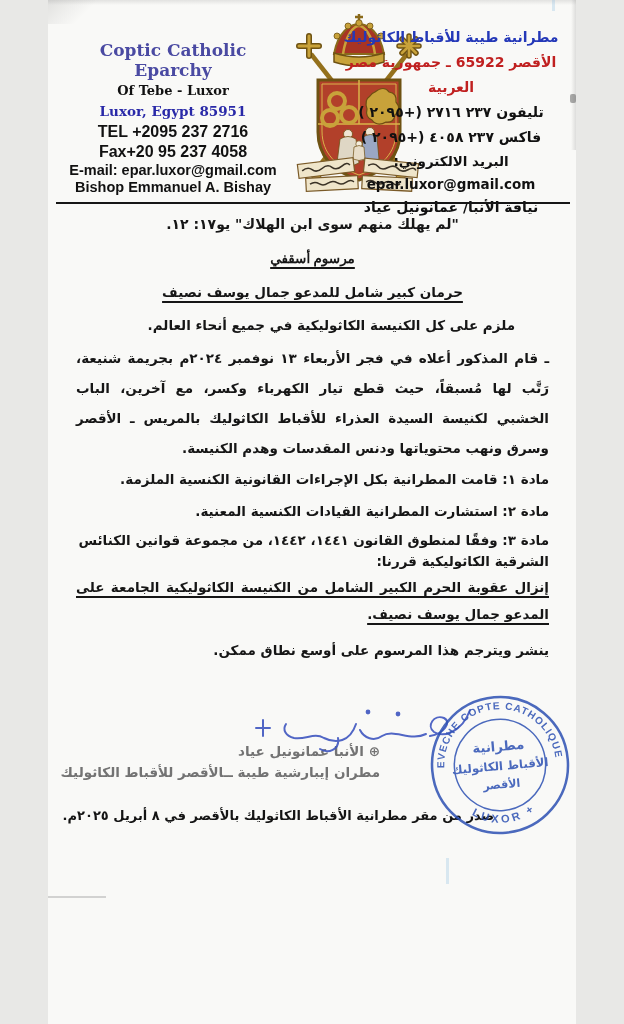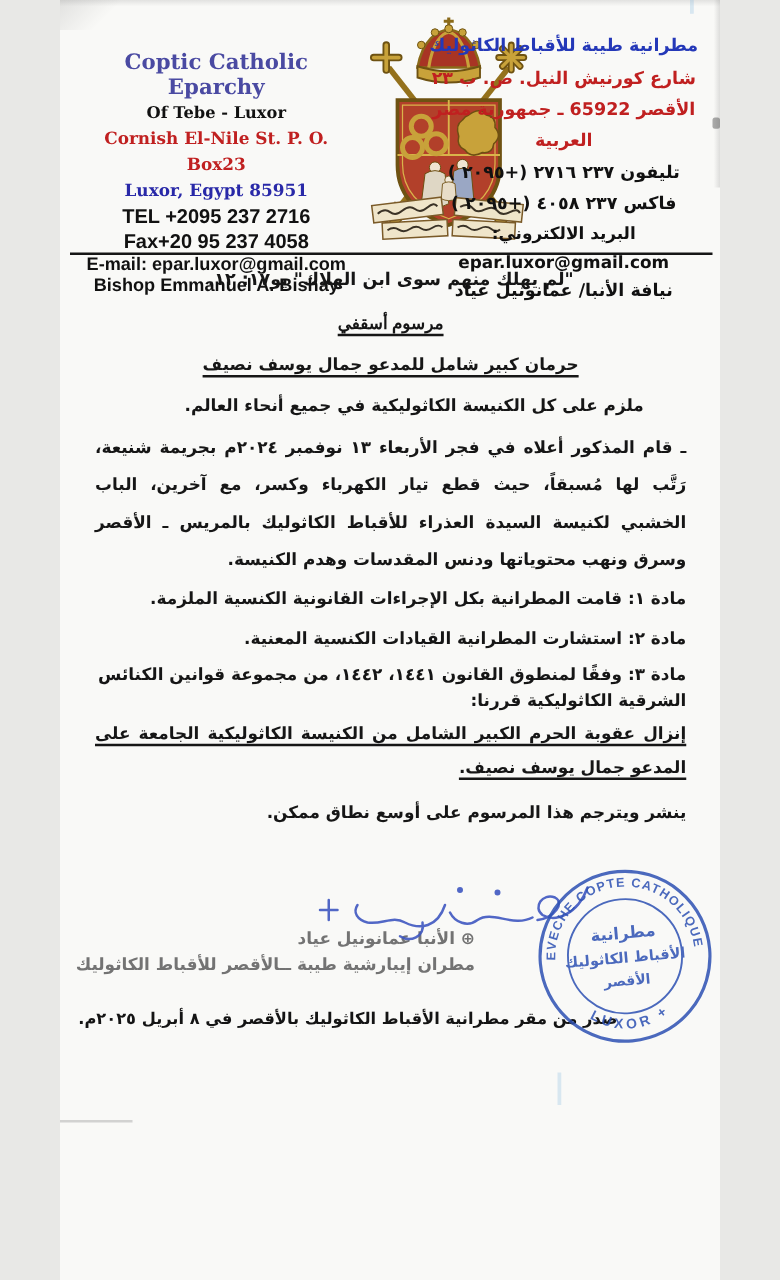--- a/index.html
+++ b/index.html
@@ -72,21 +72,20 @@
   <div class="art a-nick"></div>
   <div class="art a-line"></div>
   <div class="art a-blue1"></div>
   <div class="art a-blue2"></div>
   <div class="art a-blue3"></div>
 
   <header>
     <div class="lh-en">
       <div class="en-title">Coptic Catholic Eparchy</div>
       <div class="en-sub">Of Tebe - Luxor</div>
-      <div class="en-addr1">Cornish El-Nile St. P. O. Box23</div>
       <div class="en-addr2">Luxor, Egypt 85951</div>
       <div class="en-tel">TEL  +2095 237 2716</div>
       <div class="en-fax">Fax+20  95 237 4058</div>
       <div class="en-mail">E-mail: epar.luxor@gmail.com</div>
       <div class="en-bishop">Bishop Emmanuel A. Bishay</div>
     </div>
 
     <div class="crest">
       <svg viewBox="0 0 158 186" width="158" height="186">
 
@@ -172,21 +171,20 @@
           <g transform="rotate(3 108 172)">
             <rect x="82" y="165" width="50" height="13" fill="#efe5ca" stroke="#7a5a28" stroke-width="1.2"></rect>
             <path d="M86 171 q5 -3 9 0 t9 0 t9 0 t7 0" stroke="#3a3226" stroke-width="1.5" fill="none"></path>
           </g>
         </g>
       </svg>
     </div>
 
     <div class="lh-ar">
       <div class="ar-title">مطرانية طيبة للأقباط الكاثوليك</div>
-      <div class="ar-addr1">شارع كورنيش النيل. ص. ب ٢٣</div>
       <div class="ar-addr2">الأقصر 65922 ـ جمهورية مصر العربية</div>
       <div class="ar-tel">تليفون ٢٣٧ ٢٧١٦ ⁦( ٢٠٩٥+)⁩</div>
       <div class="ar-fax">فاكس ٢٣٧ ٤٠٥٨ ⁦( ٢٠٩٥+)⁩</div>
       <div class="ar-mail">البريد الالكتروني: epar.luxor@gmail.com</div>
       <div class="ar-bishop">نيافة الأنبا/ عمانونيل عياد</div>
     </div>
   </header>
 
   <div class="divider"></div>
 

